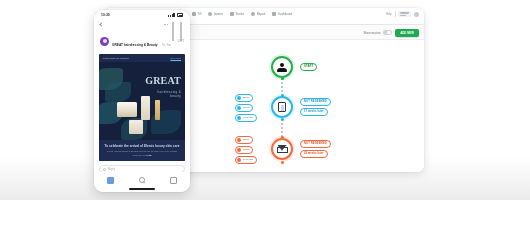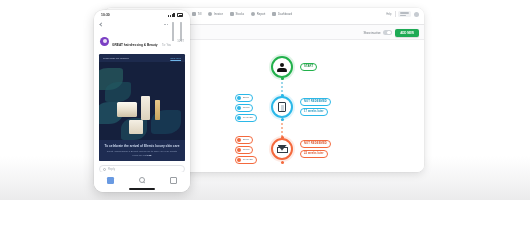--- a/index.html
+++ b/index.html
@@ -576,20 +576,25 @@
         <span class="em-ph-link">Click here</span>
       </div>
 
       <div class="em-hero">
         <span class="leaf" style="left:-6px;top:6px;width:30px;height:22px;background:#2d6f6a;"></span>
         <span class="leaf" style="left:6px;top:20px;width:26px;height:20px;background:#1f5a63;"></span>
         <span class="leaf" style="left:-4px;top:40px;width:28px;height:22px;background:#28707a;opacity:.5;"></span>
         <span class="leaf" style="left:52px;top:48px;width:30px;height:24px;background:#1a4d66;opacity:.5;"></span>
         <span class="leaf" style="left:22px;top:56px;width:26px;height:22px;background:#24646e;opacity:.45;"></span>
 
+        <span class="em-title">
+          <span class="big">GREAT</span>
+          <span class="sub1" style="display:block;">hairdressing &amp;</span>
+          <span class="sub2" style="display:block;">beauty</span>
+        </span>
 
         <span class="jar" style="left:18px;top:40px;width:20px;height:15px;"></span>
         <span class="bottle" style="left:42px;top:34px;width:9px;height:24px;"></span>
         <span class="dropper" style="left:56px;top:38px;width:5px;height:20px;"></span>
         <span class="bottle" style="left:30px;top:58px;width:14px;height:14px;border-radius:1px;"></span>
       </div>
 
       <div class="em-caption">
         <div class="em-cap-main">To celebrate the arrival of Elemis luxury skin care</div>
         <div class="em-cap-sub"><span>Great Hairdressing &amp; Beauty would like to offer you a 30 minute facial for just </span><b>£15</b></div>

